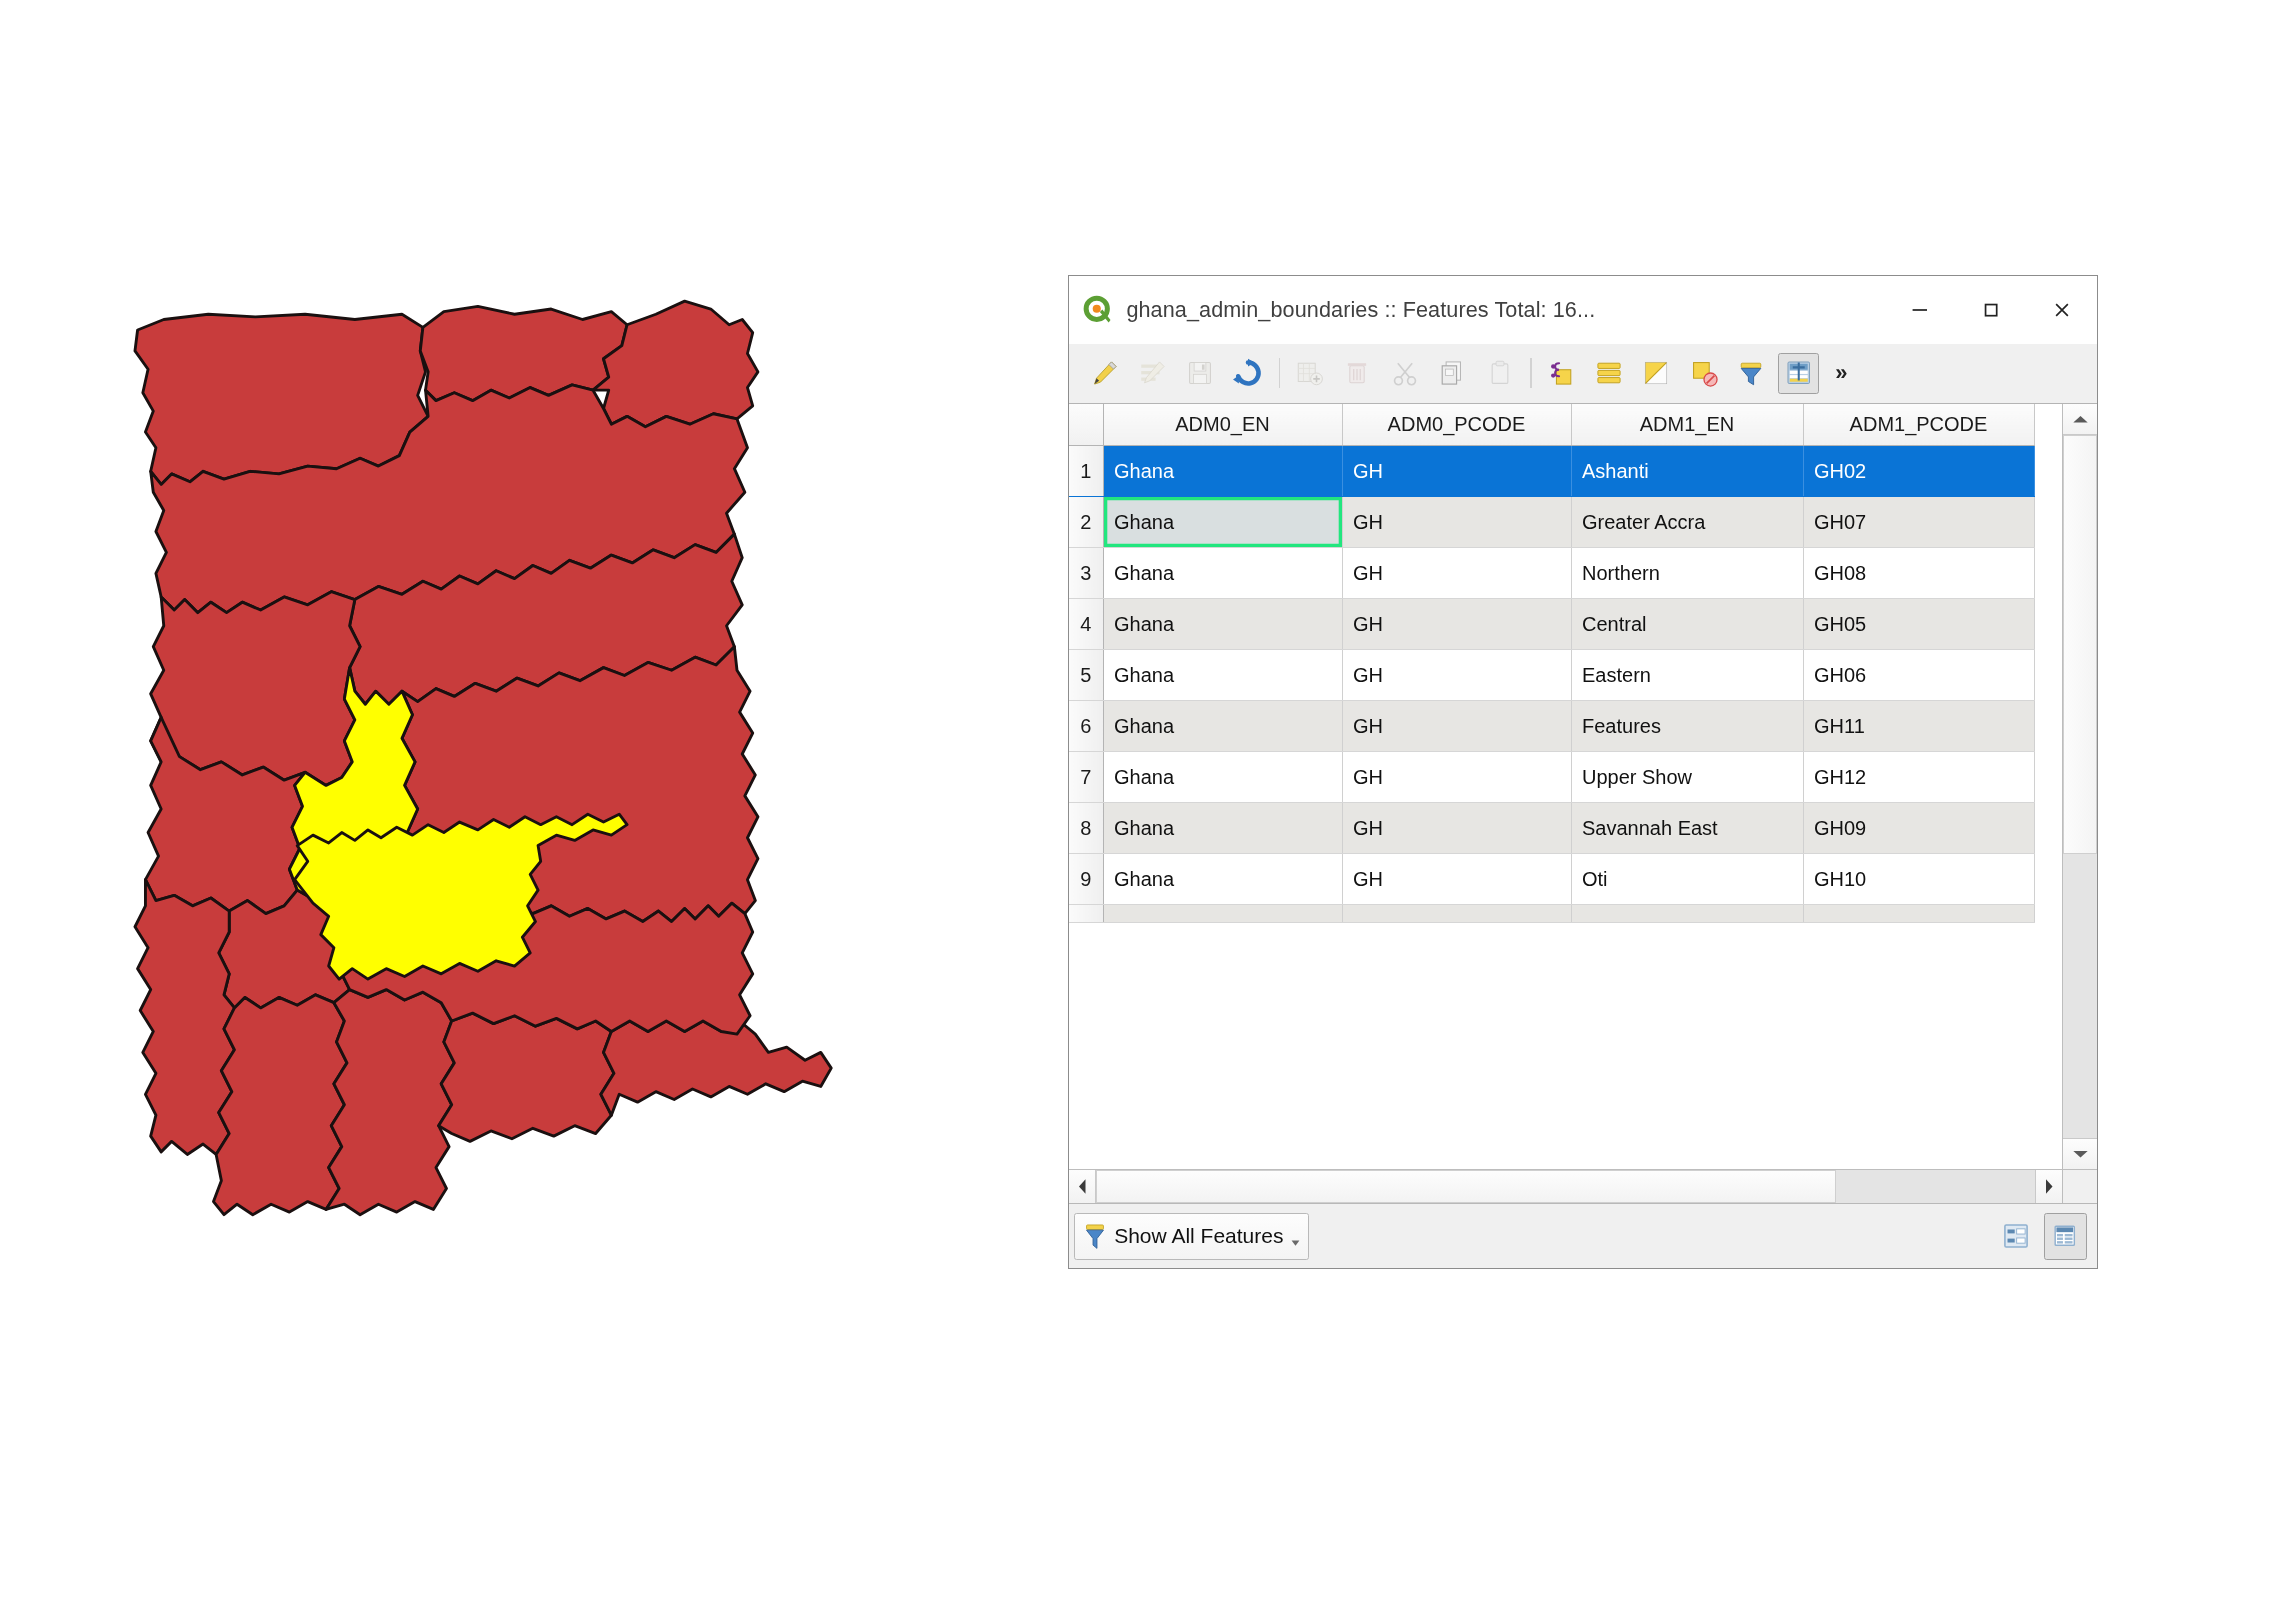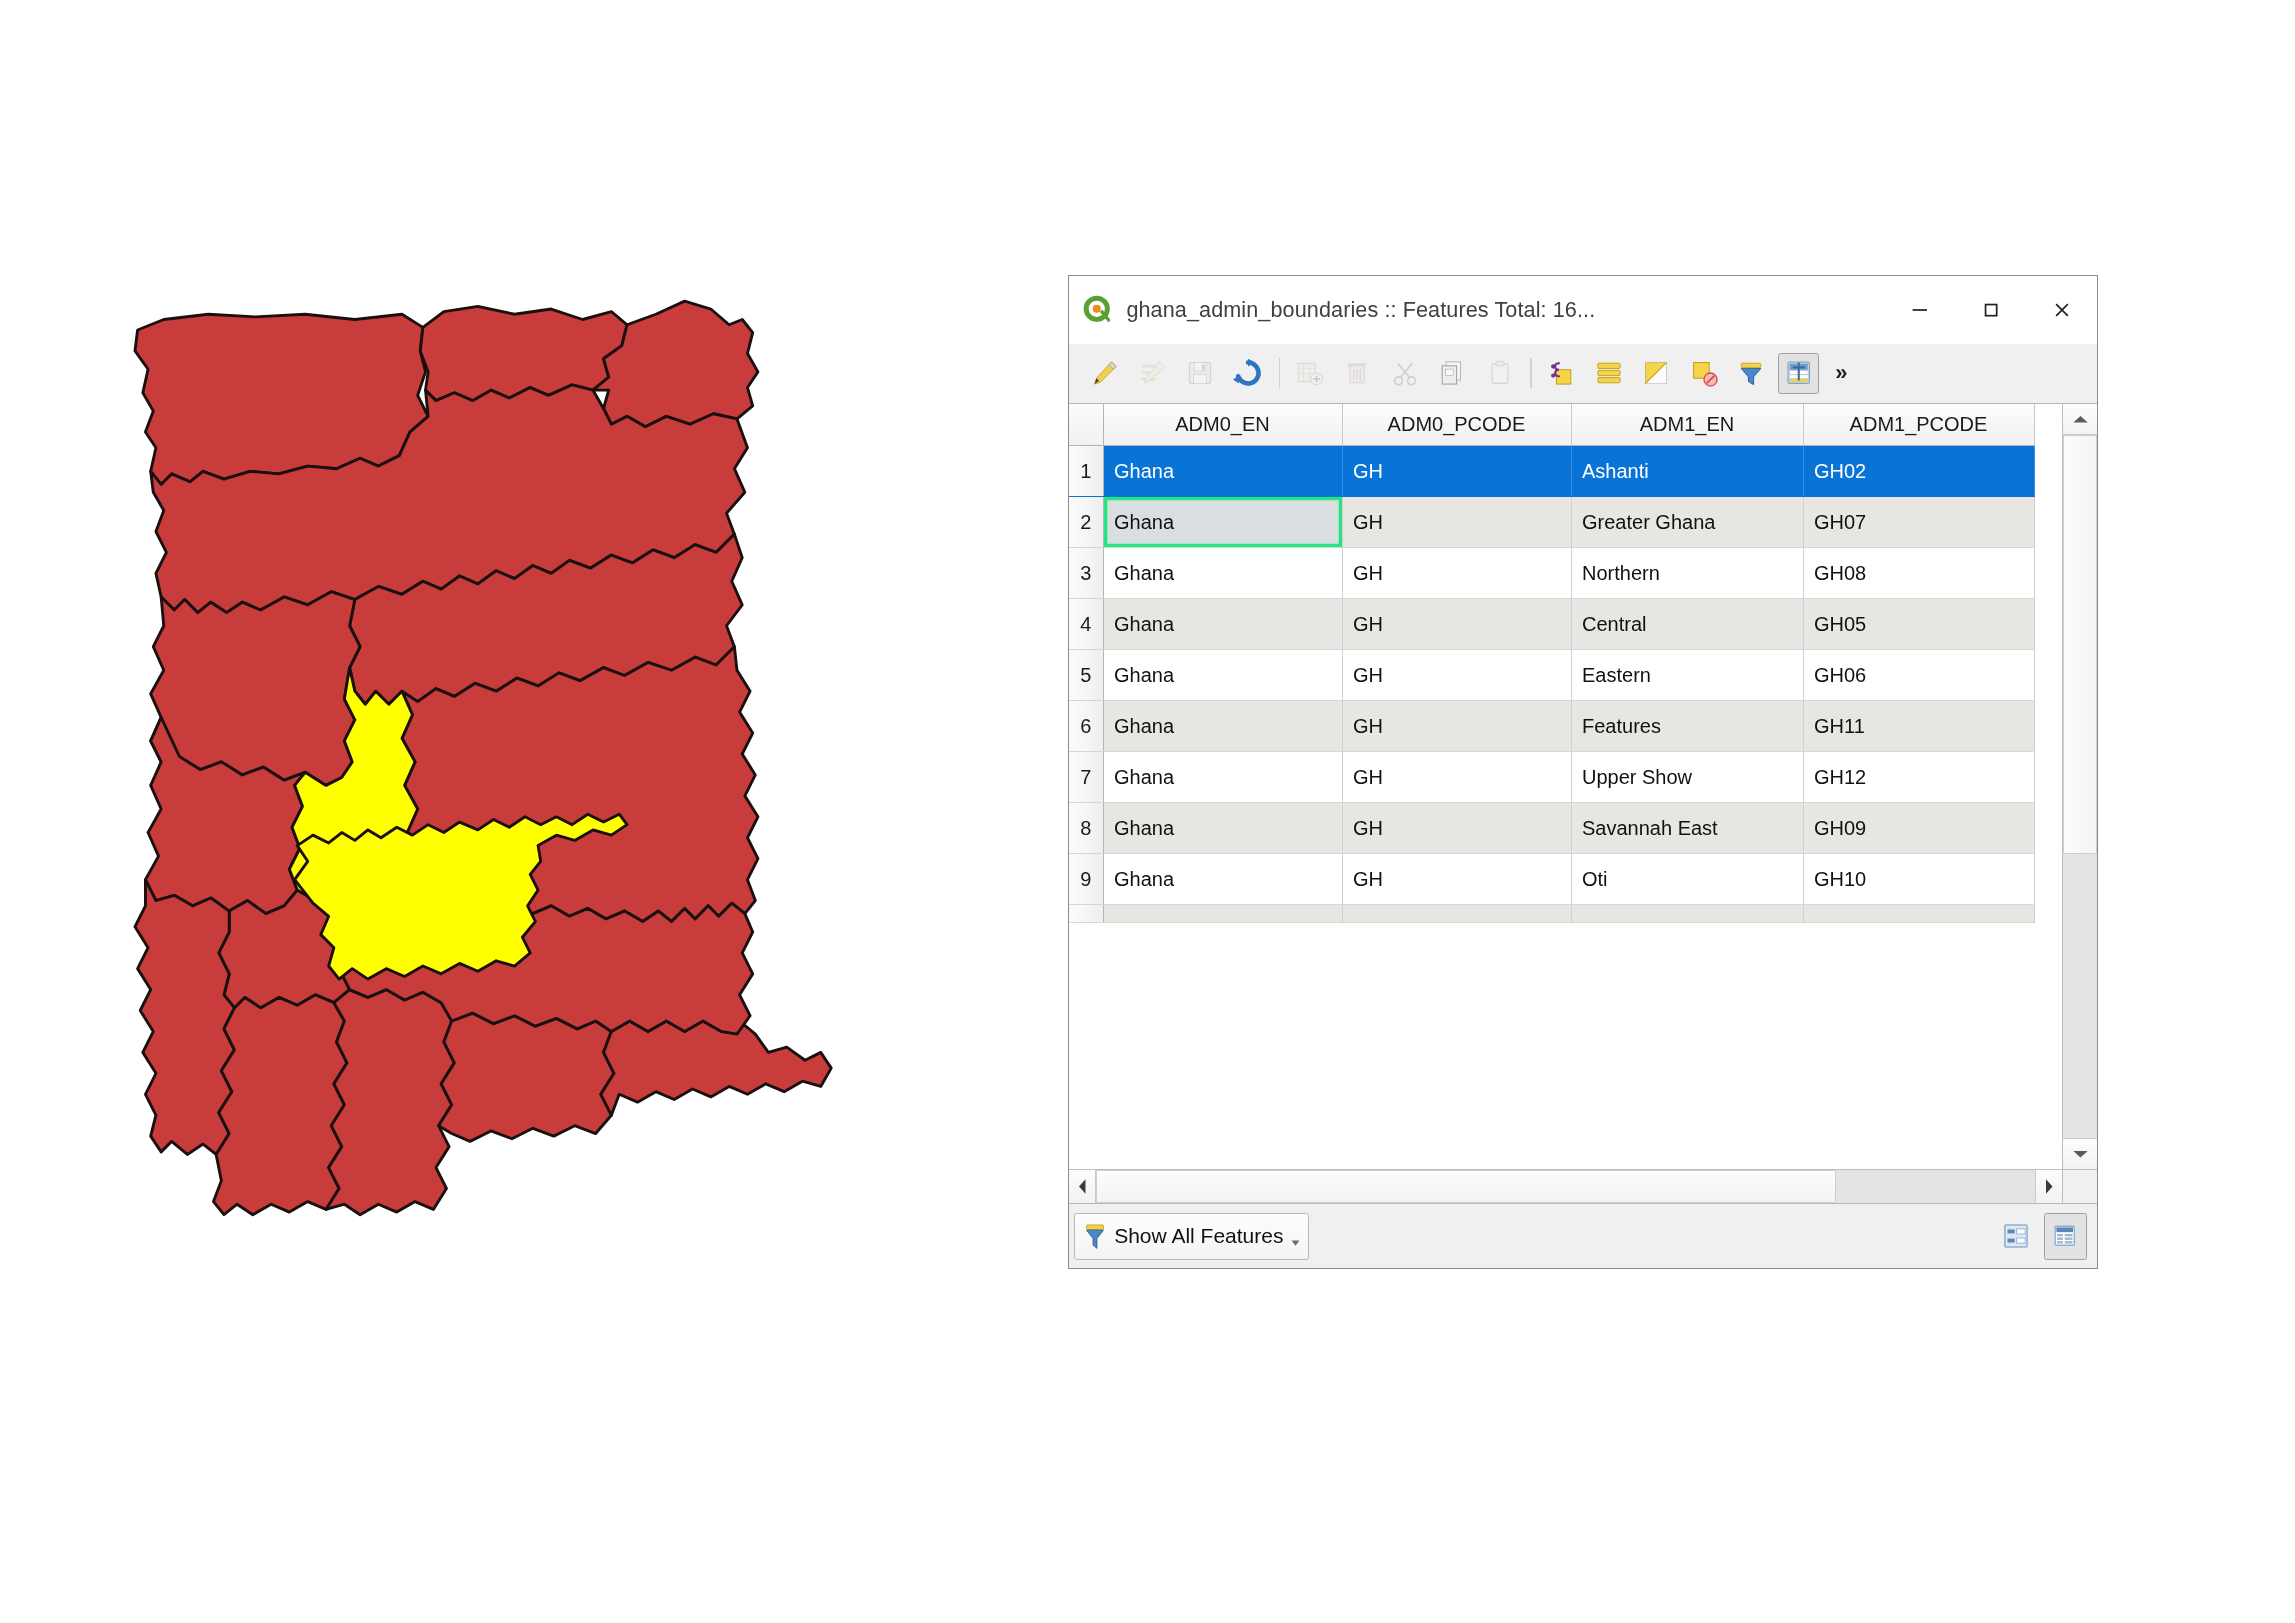--- a/index.html
+++ b/index.html
@@ -553,21 +553,21 @@
                 <td class="rownum">1</td>
                 <td>Ghana</td>
                 <td>GH</td>
                 <td>Ashanti</td>
                 <td>GH02</td>
               </tr>
               <tr class="alt">
                 <td class="rownum">2</td>
                 <td class="focuscell">Ghana</td>
                 <td>GH</td>
-                <td>Greater Ghana</td>
+                <td>Greater Accra</td>
                 <td>GH07</td>
               </tr>
               <tr class="plain">
                 <td class="rownum">3</td>
                 <td>Ghana</td>
                 <td>GH</td>
                 <td>Northern</td>
                 <td>GH08</td>
               </tr>
               <tr class="alt">

